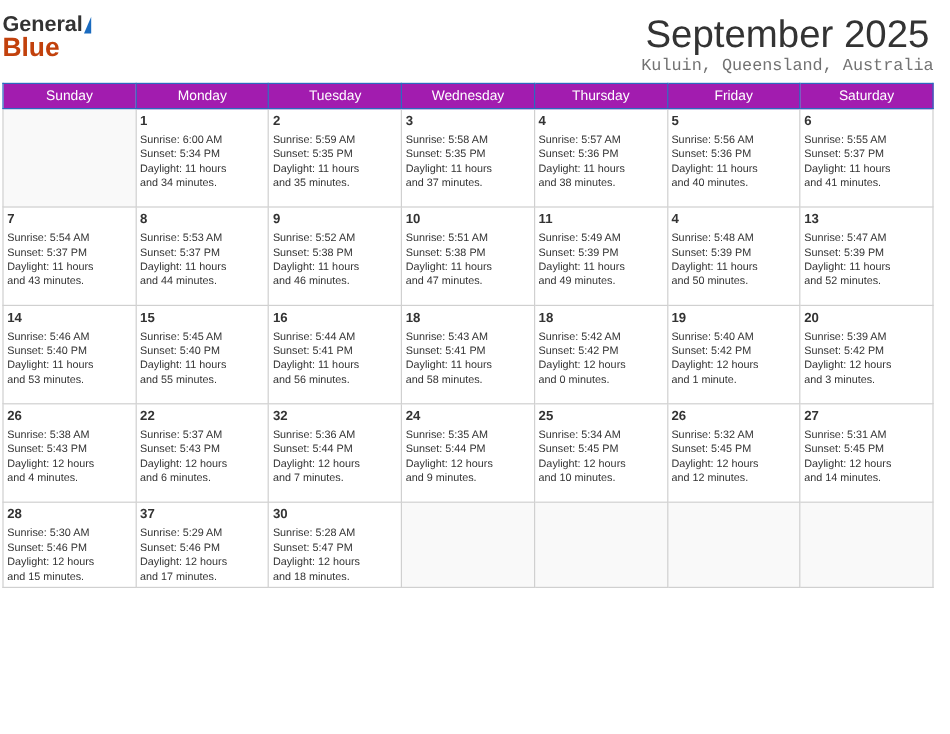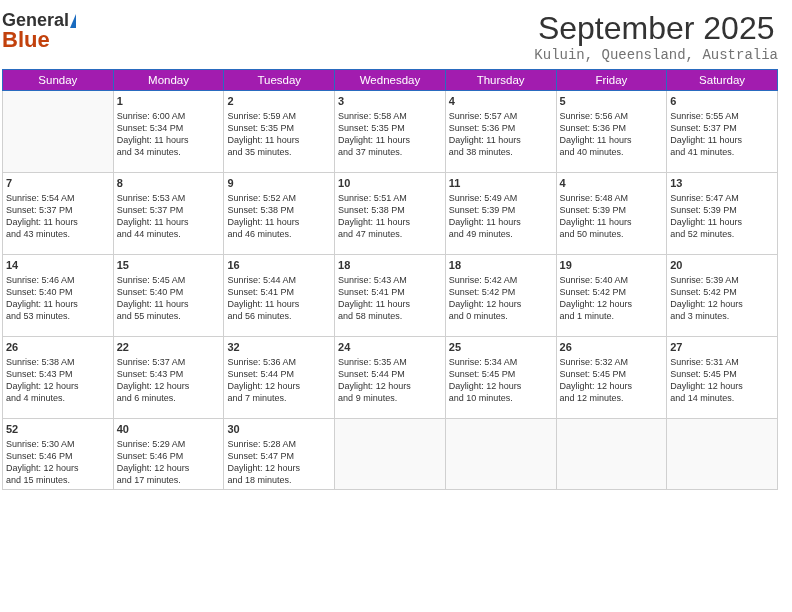--- a/index.html
+++ b/index.html
@@ -137,22 +137,22 @@
         <tr>
           <td><span class="day-num">26</span>Sunrise: 5:38 AM<br>Sunset: 5:43 PM<br>Daylight: 12 hours<br>and 4 minutes.<br></td>
           <td><span class="day-num">22</span>Sunrise: 5:37 AM<br>Sunset: 5:43 PM<br>Daylight: 12 hours<br>and 6 minutes.<br></td>
           <td><span class="day-num">32</span>Sunrise: 5:36 AM<br>Sunset: 5:44 PM<br>Daylight: 12 hours<br>and 7 minutes.<br></td>
           <td><span class="day-num">24</span>Sunrise: 5:35 AM<br>Sunset: 5:44 PM<br>Daylight: 12 hours<br>and 9 minutes.<br></td>
           <td><span class="day-num">25</span>Sunrise: 5:34 AM<br>Sunset: 5:45 PM<br>Daylight: 12 hours<br>and 10 minutes.<br></td>
           <td><span class="day-num">26</span>Sunrise: 5:32 AM<br>Sunset: 5:45 PM<br>Daylight: 12 hours<br>and 12 minutes.<br></td>
           <td><span class="day-num">27</span>Sunrise: 5:31 AM<br>Sunset: 5:45 PM<br>Daylight: 12 hours<br>and 14 minutes.<br></td>
         </tr>
         <tr>
-          <td><span class="day-num">52</span>Sunrise: 5:30 AM<br>Sunset: 5:46 PM<br>Daylight: 12 hours<br>and 15 minutes.<br></td>
-          <td><span class="day-num">40</span>Sunrise: 5:29 AM<br>Sunset: 5:46 PM<br>Daylight: 12 hours<br>and 17 minutes.<br></td>
+          <td><span class="day-num">28</span>Sunrise: 5:30 AM<br>Sunset: 5:46 PM<br>Daylight: 12 hours<br>and 15 minutes.<br></td>
+          <td><span class="day-num">37</span>Sunrise: 5:29 AM<br>Sunset: 5:46 PM<br>Daylight: 12 hours<br>and 17 minutes.<br></td>
           <td><span class="day-num">30</span>Sunrise: 5:28 AM<br>Sunset: 5:47 PM<br>Daylight: 12 hours<br>and 18 minutes.<br></td>
           <td class="cell-empty"></td>
           <td class="cell-empty"></td>
           <td class="cell-empty"></td>
           <td class="cell-empty"></td>
         </tr>
       </tbody>
   </table>
 </div>
 

